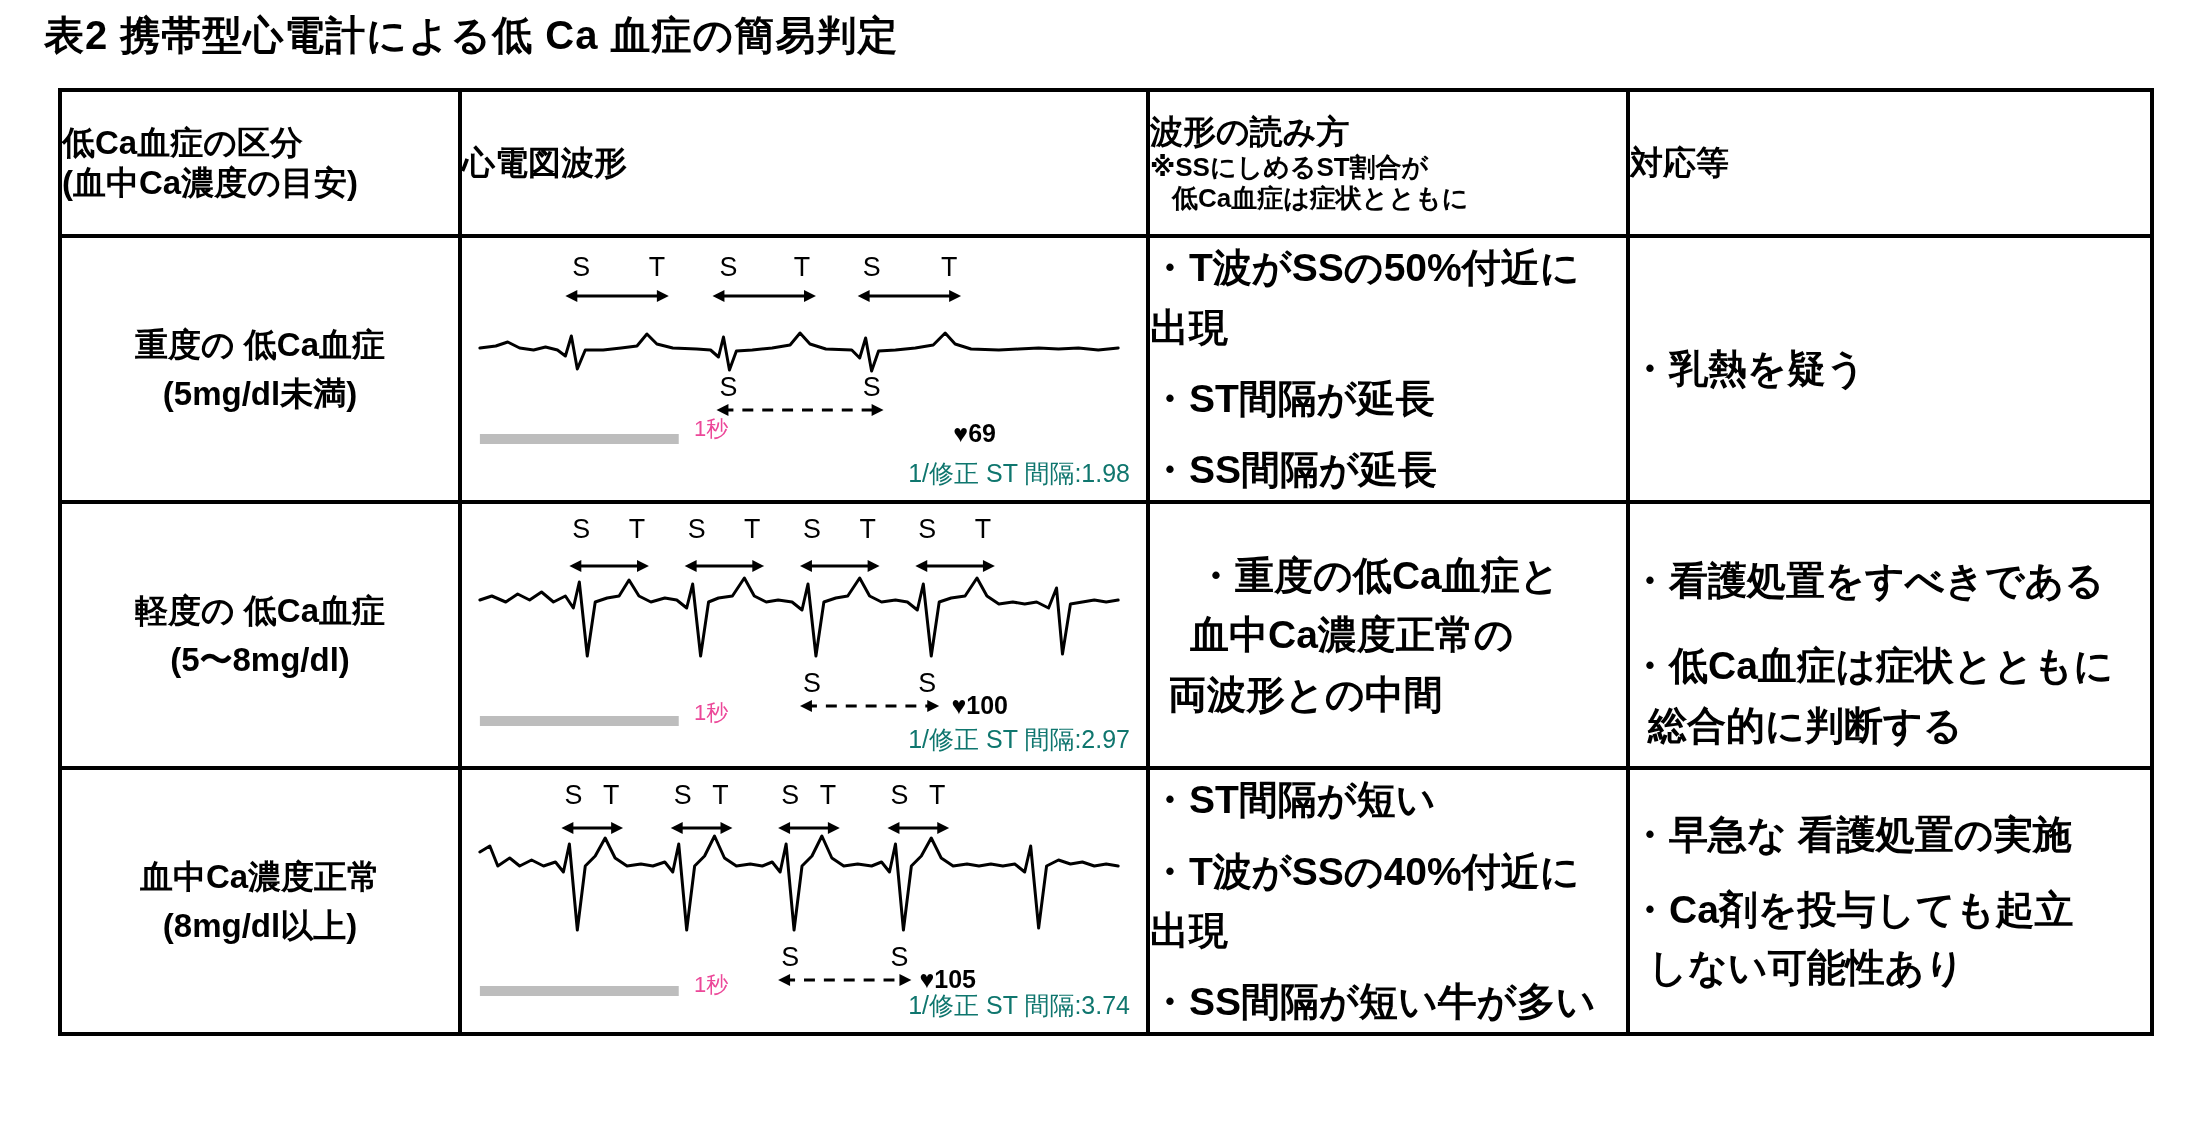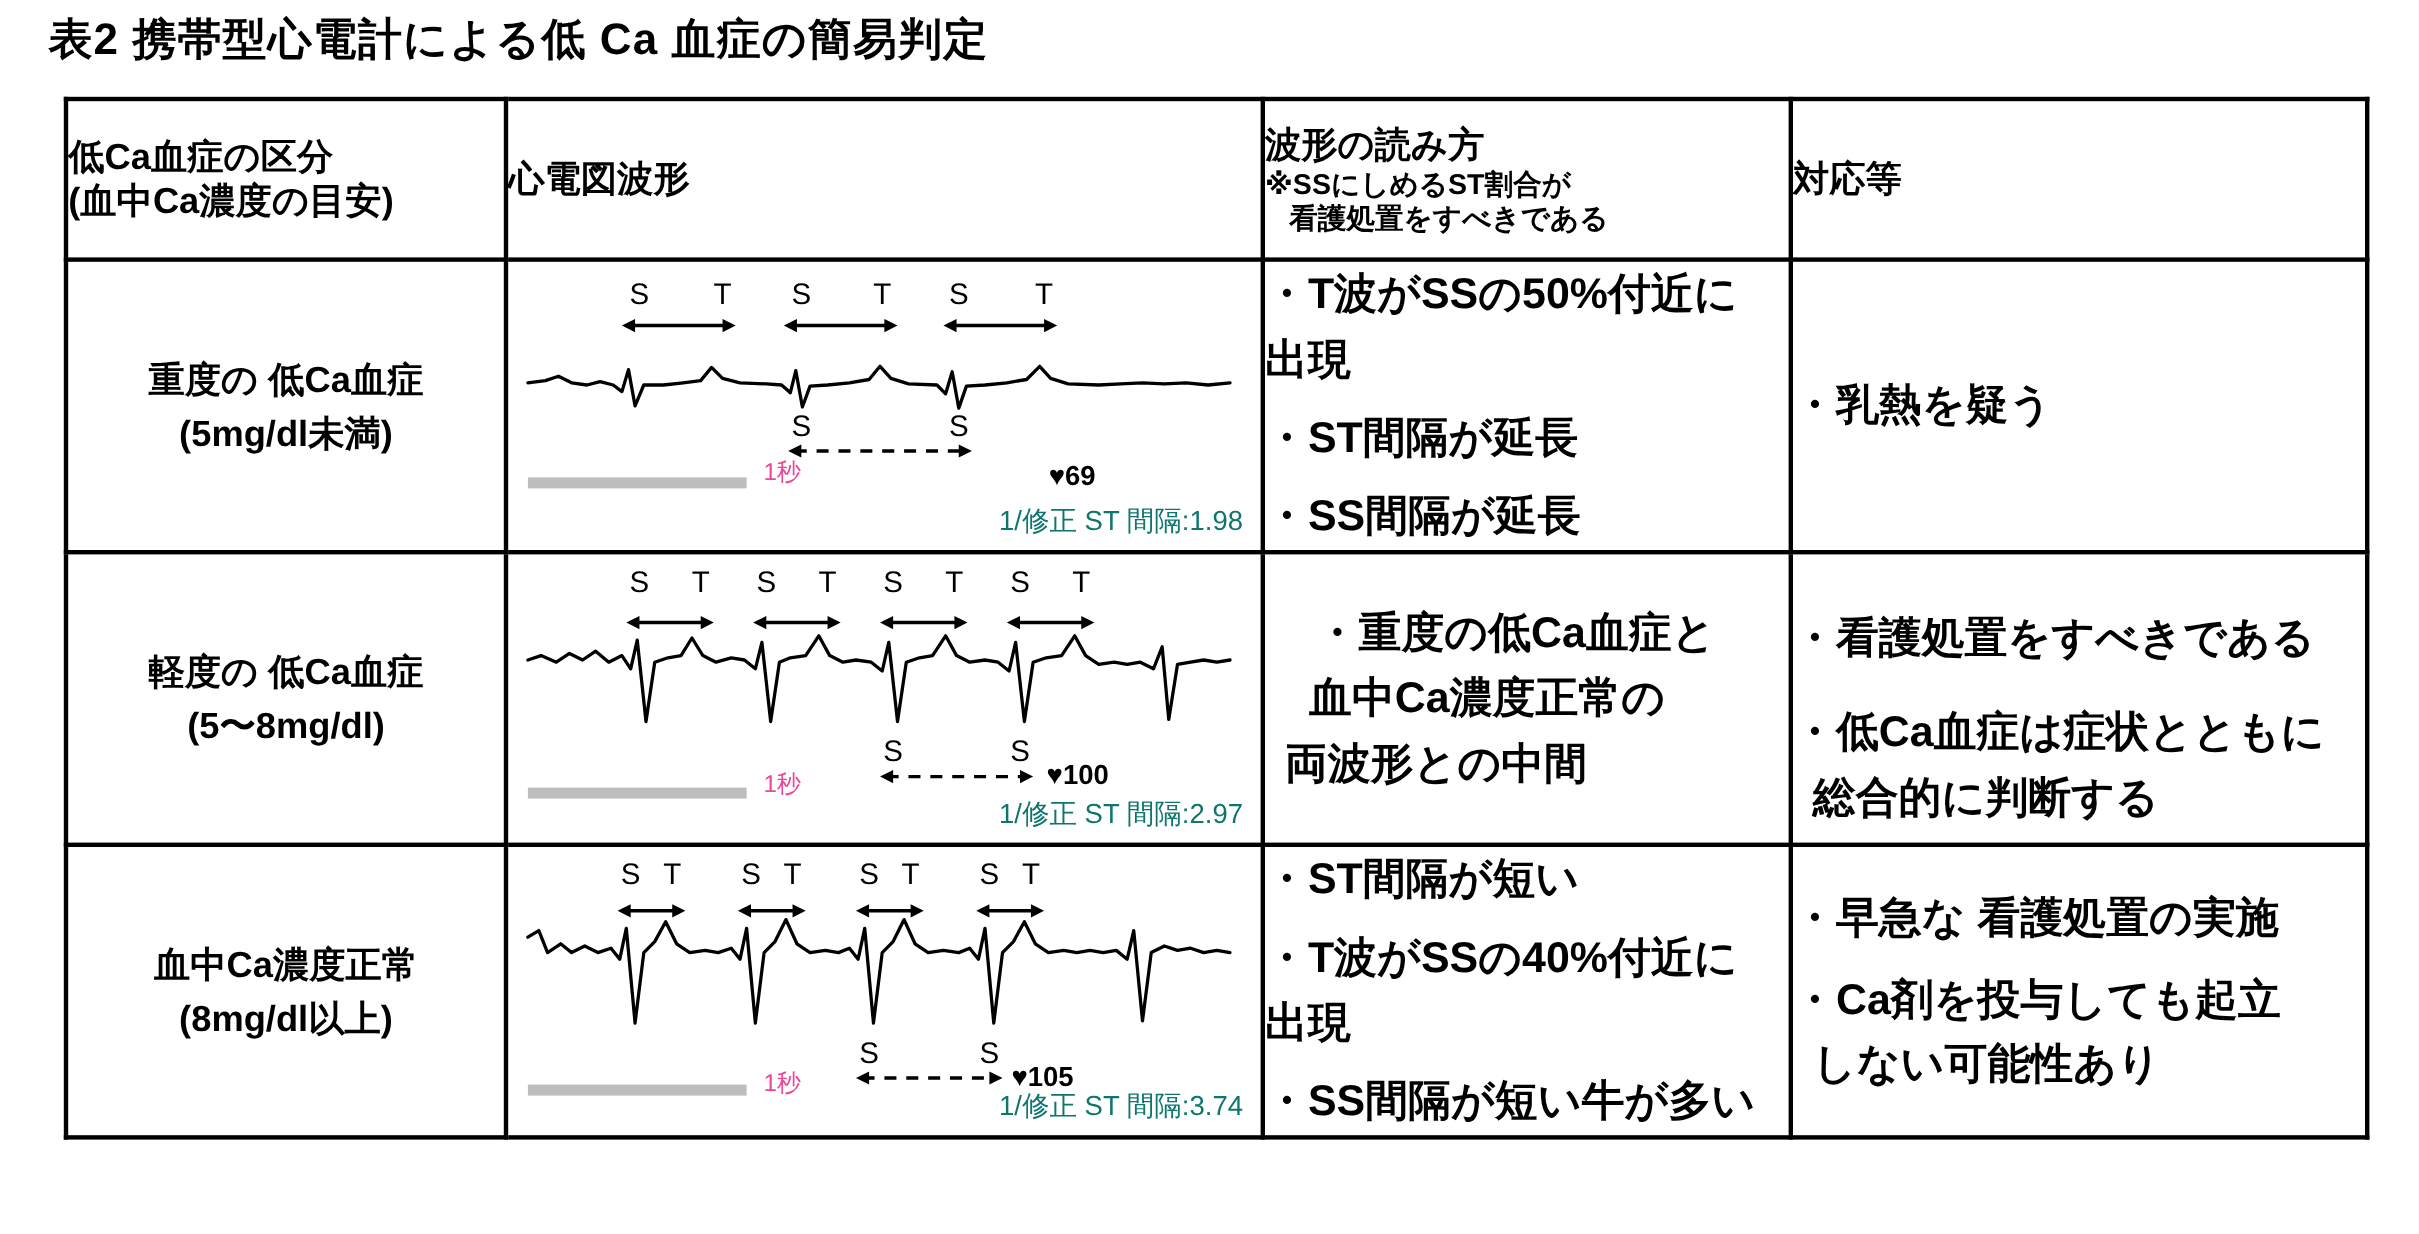--- a/index.html
+++ b/index.html
@@ -174,21 +174,21 @@
         <th class="hdr center-mid">
           <span>低Ca血症の区分</span><br>
           <span>(血中Ca濃度の目安)</span>
         </th>
         <th class="hdr">
           <span>心電図波形</span>
         </th>
         <th class="hdr">
           <span>波形の読み方</span>
           <span class="small">※SSにしめるST割合が</span>
-          <span class="small2">看護処置をすべきである</span>
+          <span class="small2">低Ca血症は症状とともに</span>
         </th>
         <th class="hdr center-mid">
           <span>対応等</span>
         </th>
       </tr>
     </thead>
     <tbody>
 
       <tr>
         <td class="cat-cell">

